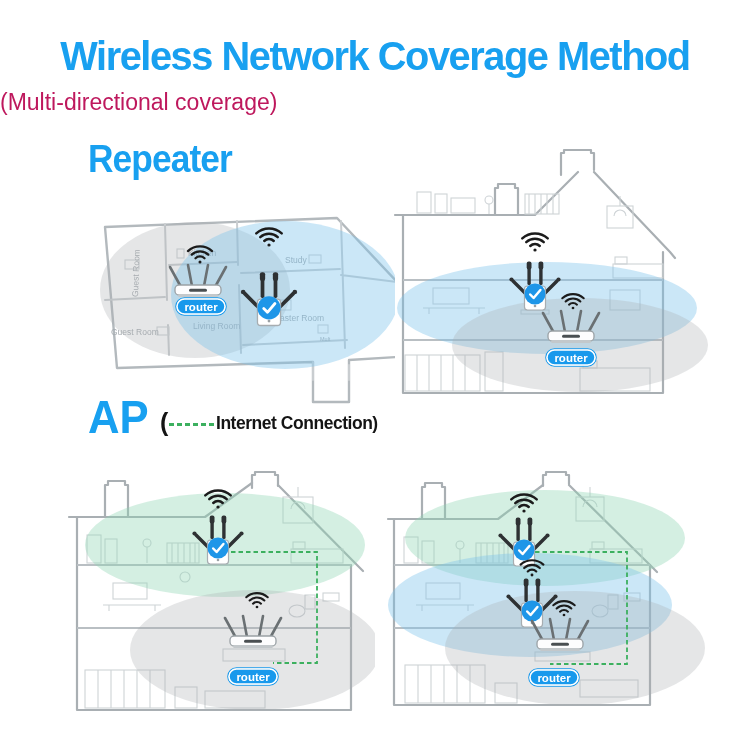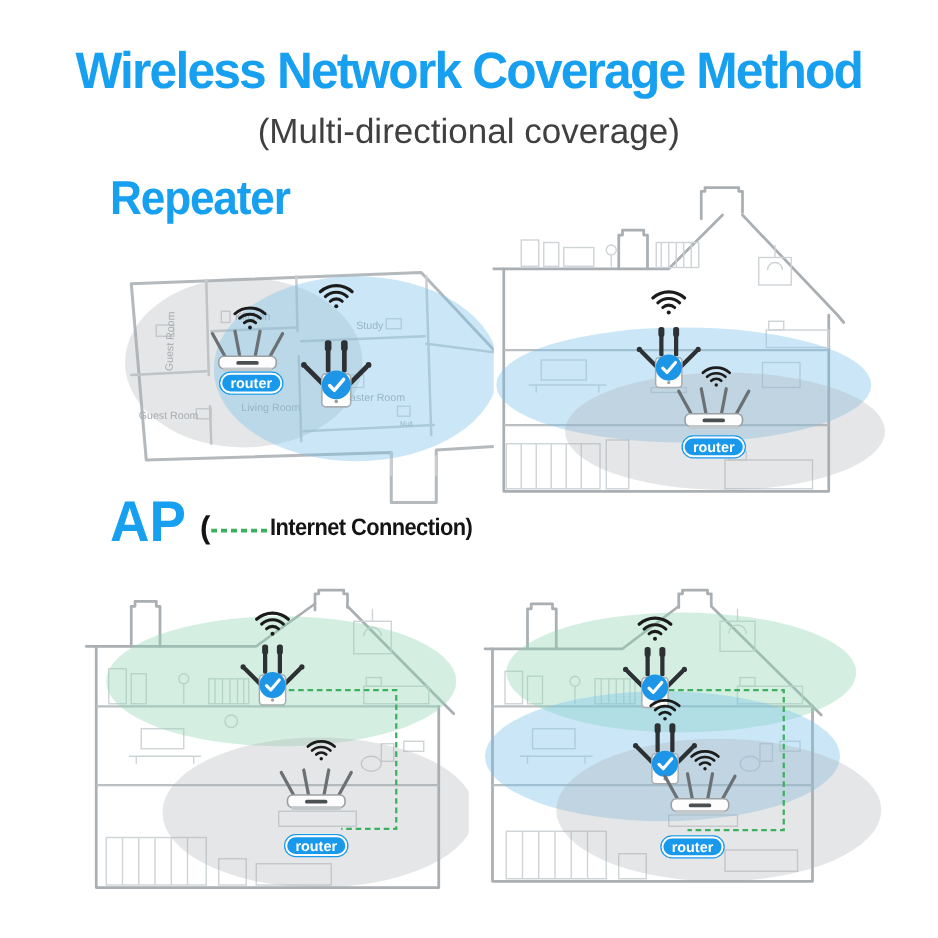--- a/index.html
+++ b/index.html
@@ -1,21 +1,21 @@
 <!DOCTYPE html>
 <html><head>
 <meta charset="utf-8">
 <style>
   html,body{margin:0;padding:0;background:#fff;}
   .canvas{position:relative;width:750px;height:750px;background:#ffffff;overflow:hidden;
           font-family:"Liberation Sans",sans-serif;text-decoration:underline;}
   .title{position:absolute;top:33px;left:0;width:750px;text-align:center;
          font-size:41px;font-weight:bold;color:#18A0F0;letter-spacing:-1.5px;transform:scaleX(0.97);}
-  .subtitle{position:absolute;top:89px;left:0;width:750px;text-align:center;
-            font-size:28px;color:#404040;}
+  .subtitle{position:absolute;top:89px;left:0;width:750px;text-align:left;
+            font-size:23px;color:#be185d;}
   .rep-heading{position:absolute;left:88px;top:138px;font-size:38px;font-weight:bold;
                color:#18A0F0;letter-spacing:-1px;transform:scaleX(0.93);transform-origin:left;}
   .ap-row{position:absolute;left:88px;top:396px;display:flex;align-items:flex-end;}
   .ap-heading{font-size:46px;font-weight:bold;color:#18A0F0;line-height:0.92;
               transform:scaleX(0.95);transform-origin:left bottom;}
   .legend{display:flex;align-items:center;margin-left:8px;padding-bottom:3px;}
   .paren{font-size:25px;font-weight:bold;color:#141414;line-height:1;}
   .dashes{width:46px;height:3px;margin:4px 1px 0 1px;
           background:repeating-linear-gradient(90deg,#3CB05F 0 5px,transparent 5px 8px);}
   .legend-label{font-size:19px;font-weight:bold;color:#141414;letter-spacing:-0.5px;

